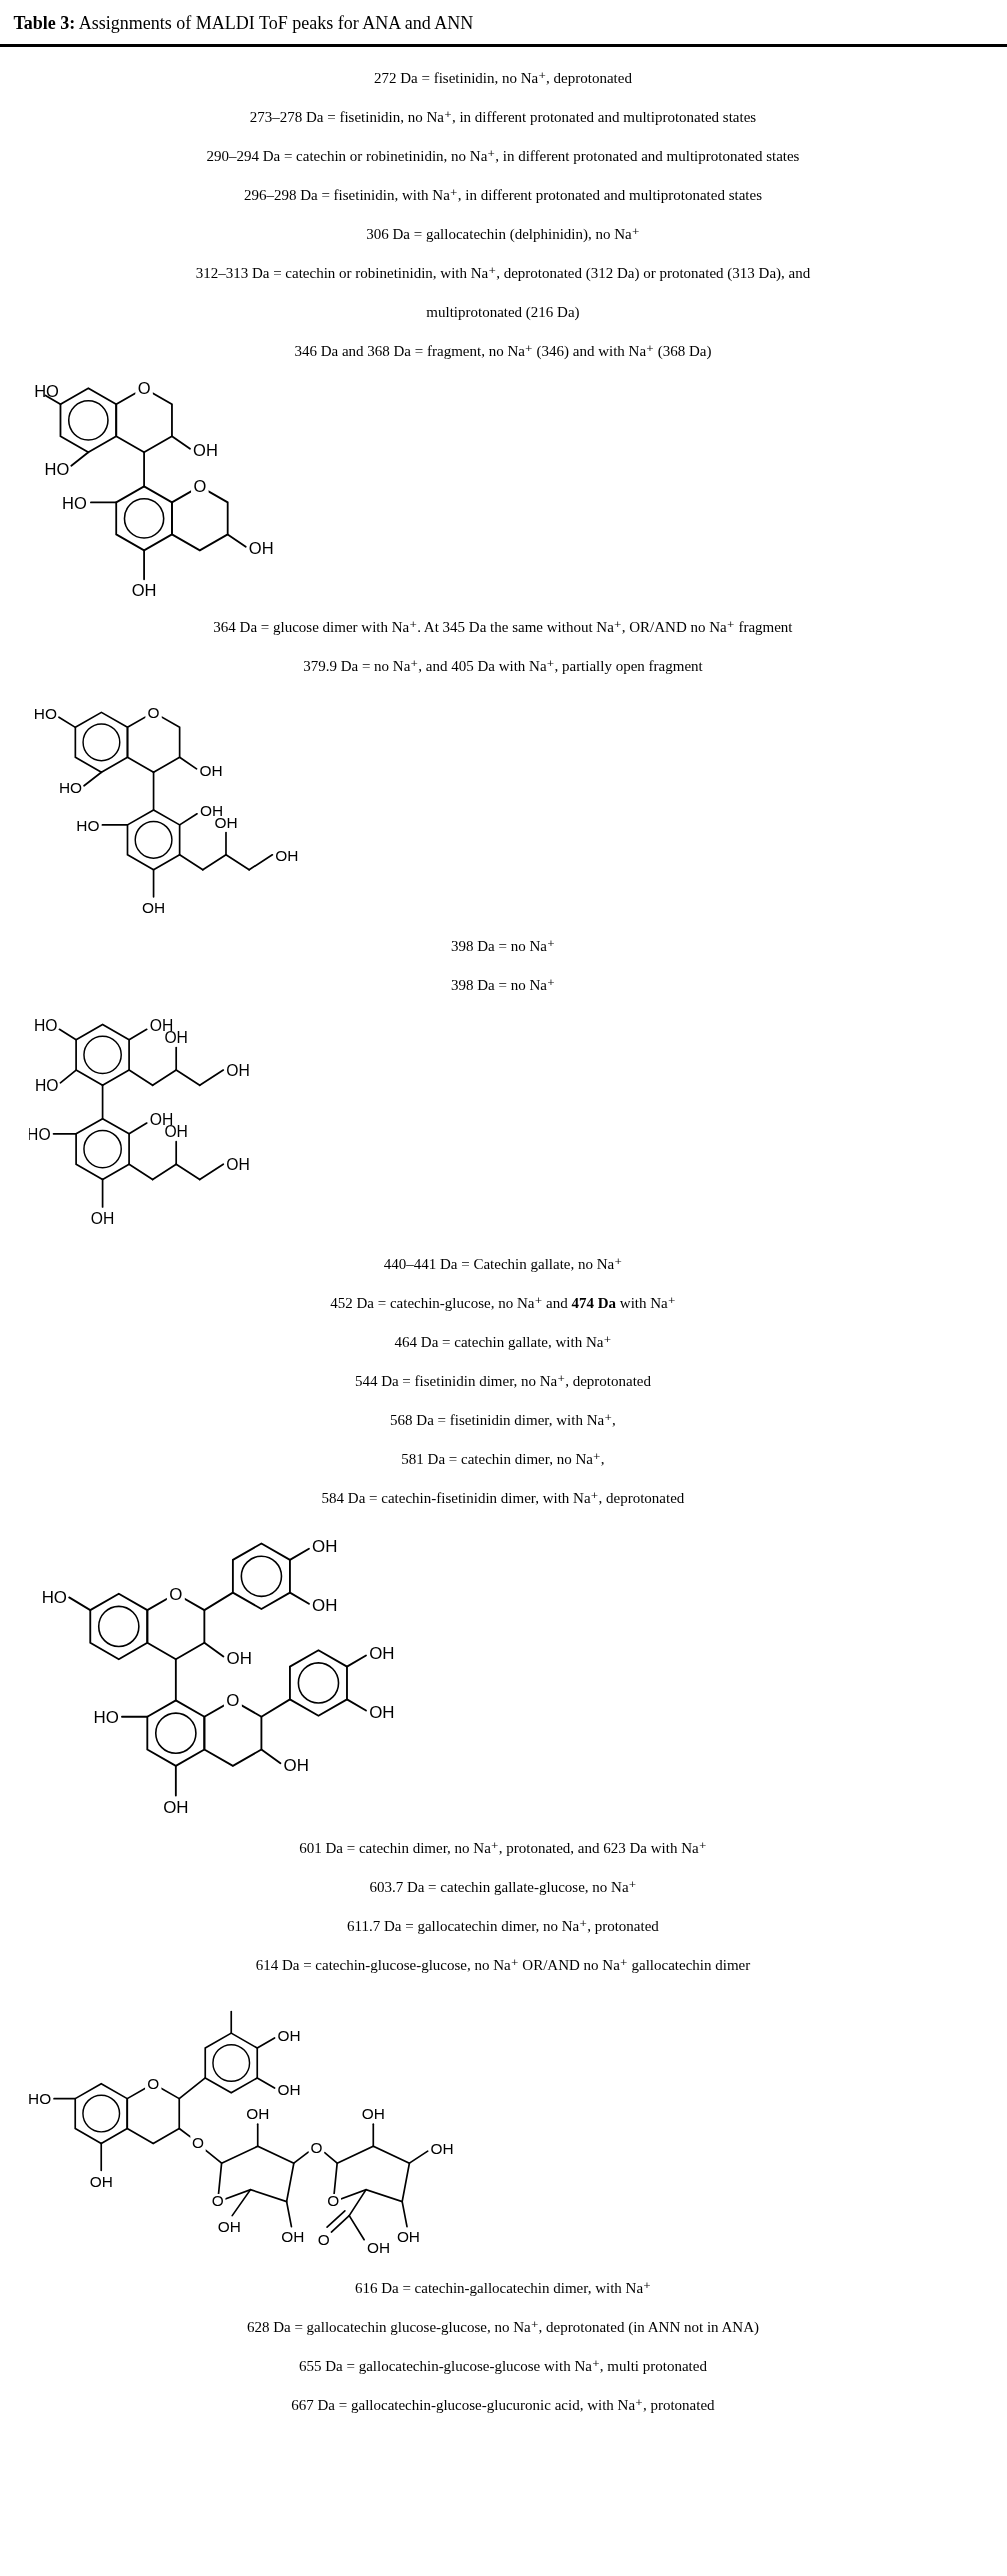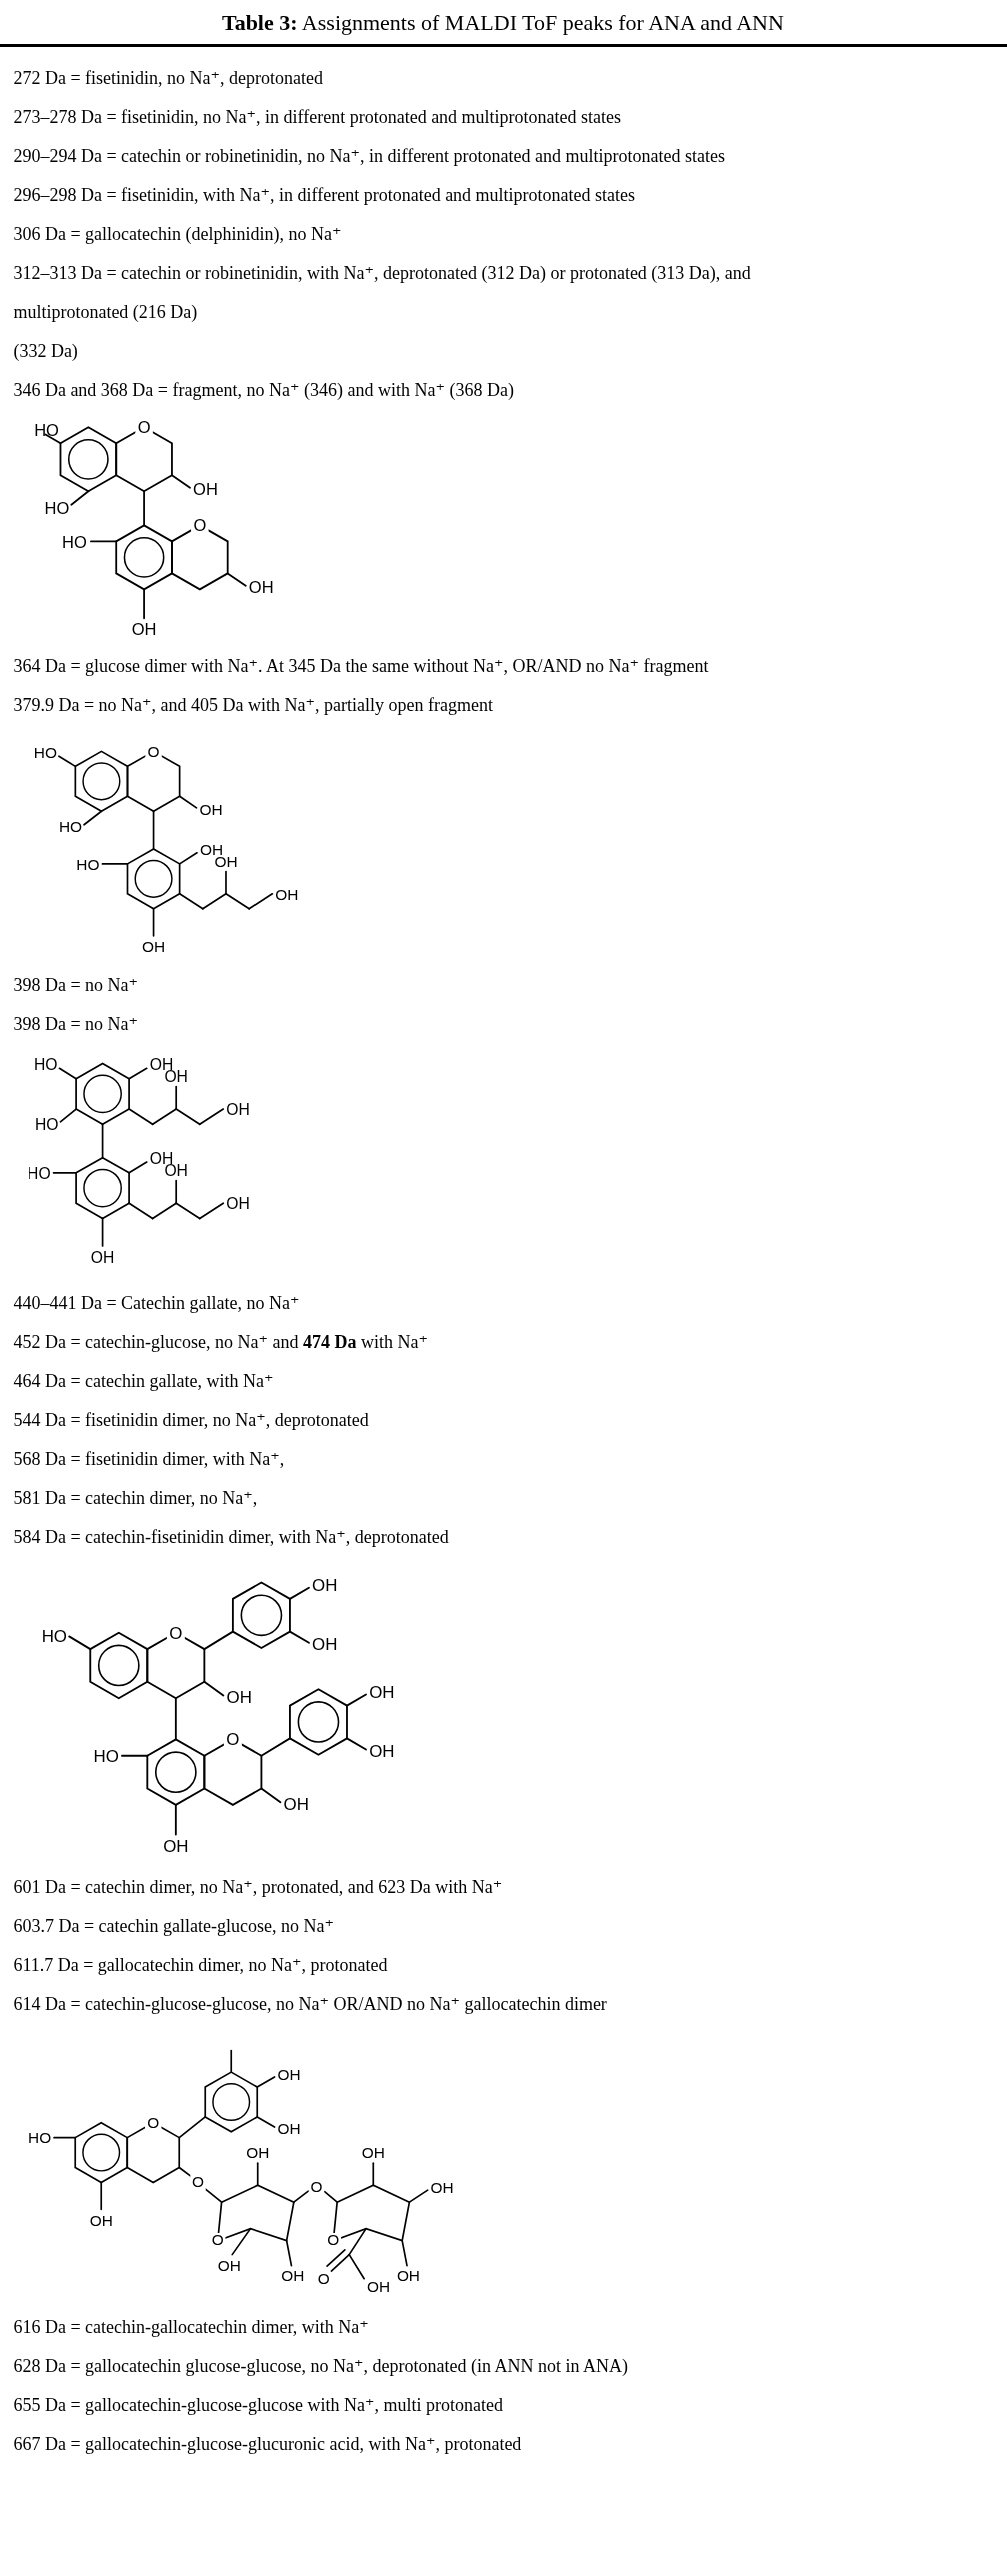--- a/index.html
+++ b/index.html
@@ -1,22 +1,22 @@
 <!DOCTYPE html>
 <html style="font-size:8.2px"><head>
 <meta charset="utf-8">
 <style>
   html,body{margin:0;padding:0;background:#ffffff;}
   body{width:1008px;font-family:"Liberation Serif","DejaVu Serif",serif;color:#000;}
   .page{padding:5.2px 15.5px 0 13.4px;}
-  .title{text-align:center;font-size:22px;line-height:24px;margin:6.2px 0 8.2px 0;}
+  .title{font-size:18px;line-height:24px;margin:6.2px 0 8.2px 0;}
   .title .tb{font-weight:bold;}
   hr.rule{border:none;border-top:3.6px solid #000;margin:0 -15.5px 0 -13.4px;}
   hr.top{margin-bottom:20.6px;}
-  p.line{font-size:18px;line-height:23px;margin:0 0 16px 0;white-space:nowrap;}
+  p.line{font-size:15px;line-height:23px;margin:0 0 16px 0;white-space:nowrap;text-align:center;}
   .bd{font-weight:bold;}
   figure.struct{margin:2.1px 0 12.4px 15.5px;}
   svg .bond{stroke:#000;stroke-width:3.5;fill:none;stroke-linecap:round;}
   svg .ring{stroke:#000;stroke-width:3.5;fill:none;}
   svg .arom{stroke:#000;stroke-width:3;fill:none;}
   svg text{font-family:"Liberation Sans","DejaVu Sans",sans-serif;font-size:32px;fill:#000;}
   svg .lblbg{fill:#fff;stroke:none;}
 </style>
 </head>
 <body>
@@ -27,21 +27,20 @@
 
   <hr class="rule top">
 
   <p class="line">272 Da = fisetinidin, no Na⁺, deprotonated</p>
   <p class="line">273–278 Da = fisetinidin, no Na⁺, in different protonated and multiprotonated states</p>
   <p class="line">290–294 Da = catechin or robinetinidin, no Na⁺, in different protonated and multiprotonated states</p>
   <p class="line">296–298 Da = fisetinidin, with Na⁺, in different protonated and multiprotonated states</p>
   <p class="line">306 Da = gallocatechin (delphinidin), no Na⁺</p>
   <p class="line">312–313 Da = catechin or robinetinidin, with Na⁺, deprotonated (312 Da) or protonated (313 Da), and</p>
   <p class="line">multiprotonated (216 Da)</p>
-  <p class="line">(332 Da)</p>
   <p class="line">346 Da and 368 Da = fragment, no Na⁺ (346) and with Na⁺ (368 Da)</p>
 
   <figure class="struct">
     <svg width="289" height="222" viewBox="0 0 560 430">
       <g>
         <polygon class="ring" points="115,18 169,49 169,111 115,142 61,111 61,49"></polygon>
         <circle class="arom" cx="115" cy="80" r="38"></circle>
         <polygon class="ring" points="223,18 277,49 277,111 223,142 169,111 169,49"></polygon>
         <polygon class="ring" points="223,208 277,239 277,301 223,332 169,301 169,239"></polygon>
         <circle class="arom" cx="223" cy="270" r="38"></circle>

